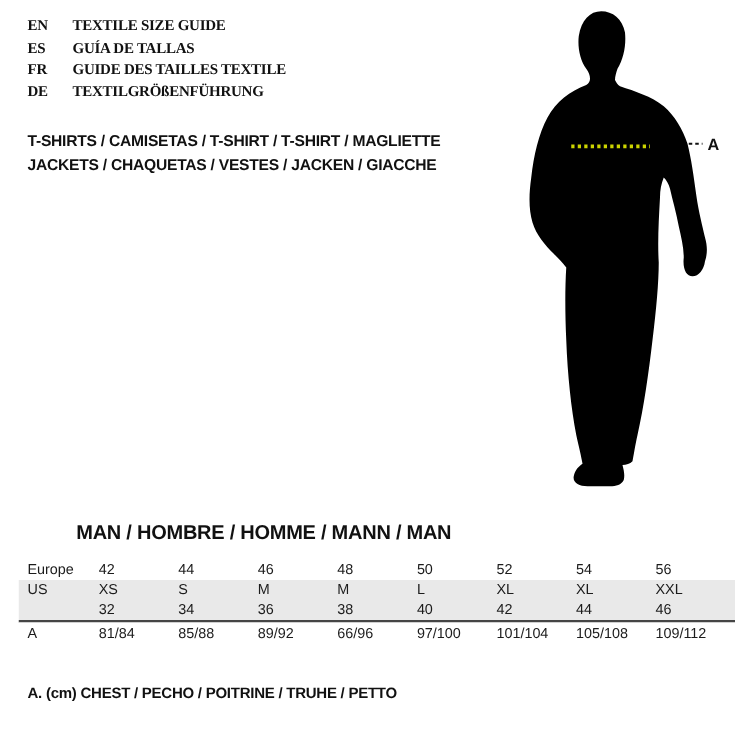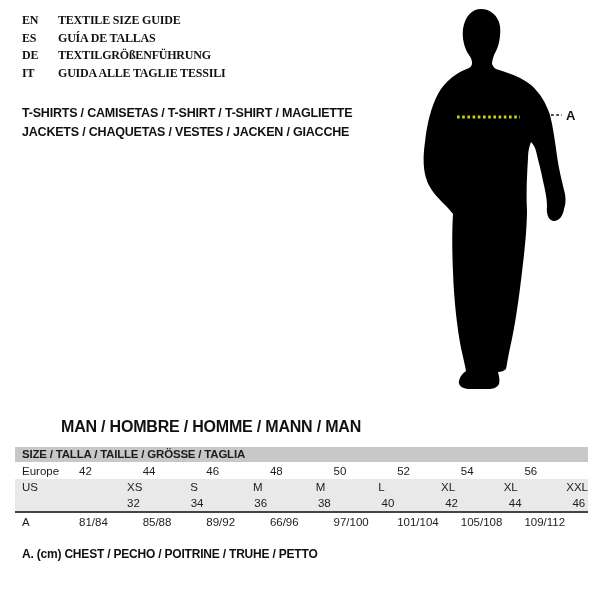--- a/index.html
+++ b/index.html
@@ -21,21 +21,21 @@
   .figure-wrap{position:absolute;left:410px;top:0;width:190px;height:400px;}
   .figure-wrap svg{display:block;width:100%;height:100%;}
   .measure-label{font-family:"Liberation Sans",sans-serif;font-size:13px;font-weight:600;fill:#111;}
   
   .section-title{position:absolute;top:418px;left:22px;font-size:16px;font-weight:bold;letter-spacing:-0.2px;white-space:nowrap;margin-left:39px;}
   
   .size-table{position:absolute;left:15px;top:447px;width:573px;font-size:11.5px;color:#1c1c1c;}
   .t-header{height:15px;line-height:15px;background:#c8c8c8;font-weight:bold;padding-left:7px;letter-spacing:-0.2px;}
   .trow{display:flex;align-items:center;}
   .trow.white{background:#ffffff;}
-  .trow.gray{background:#e9e9e9;gap:48px;}
+  .trow.gray{background:#e9e9e9;}
   .trow.h17{height:17px;}
   .trow.h16{height:16px;}
   .trow.h18{height:18px;}
   .tlabel{flex:0 0 57px;padding-left:7px;}
   .tcell{flex:1 1 0;}
   .t-divider{height:0;border-top:2px solid #454545;}
   
   .footnote{position:absolute;top:547px;left:22px;font-size:12px;font-weight:bold;letter-spacing:-0.2px;white-space:nowrap;}
 </style>
 </head>
@@ -44,26 +44,26 @@
 <div class="lang-block">
   <div class="lang-row">
     <span class="lang-code">EN</span>
     <span class="lang-label">TEXTILE SIZE GUIDE</span>
   </div>
   <div class="lang-row">
     <span class="lang-code">ES</span>
     <span class="lang-label">GUÍA DE TALLAS</span>
   </div>
   <div class="lang-row">
+    <span class="lang-code">FR</span>
+    <span class="lang-label">GUIDE DES TAILLES TEXTILE</span>
+  </div>
+  <div class="lang-row">
     <span class="lang-code">DE</span>
     <span class="lang-label">TEXTILGRÖßENFÜHRUNG</span>
-  </div>
-  <div class="lang-row">
-    <span class="lang-code">IT</span>
-    <span class="lang-label">GUIDA ALLE TAGLIE TESSILI</span>
   </div>
 </div>
 
 <div class="cat-block">
   <div class="cat-line">T-SHIRTS / CAMISETAS / T-SHIRT / T-SHIRT / MAGLIETTE</div>
   <div class="cat-line">JACKETS / CHAQUETAS / VESTES / JACKEN / GIACCHE</div>
 </div>
 
 <div class="figure-wrap">
   <svg viewBox="0 0 190 400" xmlns="http://www.w3.org/2000/svg">
@@ -107,21 +107,20 @@
              C55,16 62,9 71,9 Z" fill="#000000"></path>
     <line x1="47" y1="117" x2="110" y2="117" stroke-width="3" stroke-dasharray="2.6 2.6" stroke="#ccd400"></line>
     <line x1="141" y1="115" x2="152" y2="115" stroke="#111111" stroke-width="1.6" stroke-dasharray="2.8 2.4"></line>
     <text class="measure-label" x="156" y="120">A</text>
   </svg>
 </div>
 
 <div class="section-title">MAN / HOMBRE / HOMME / MANN / MAN</div>
 
 <div class="size-table">
-  <div class="t-header">SIZE / TALLA / TAILLE / GRÖSSE / TAGLIA</div>
 
   <div class="trow white h17">
     <div class="tlabel">Europe</div>
     <div class="tcell">42</div>
     <div class="tcell">44</div>
     <div class="tcell">46</div>
     <div class="tcell">48</div>
     <div class="tcell">50</div>
     <div class="tcell">52</div>
     <div class="tcell">54</div>

